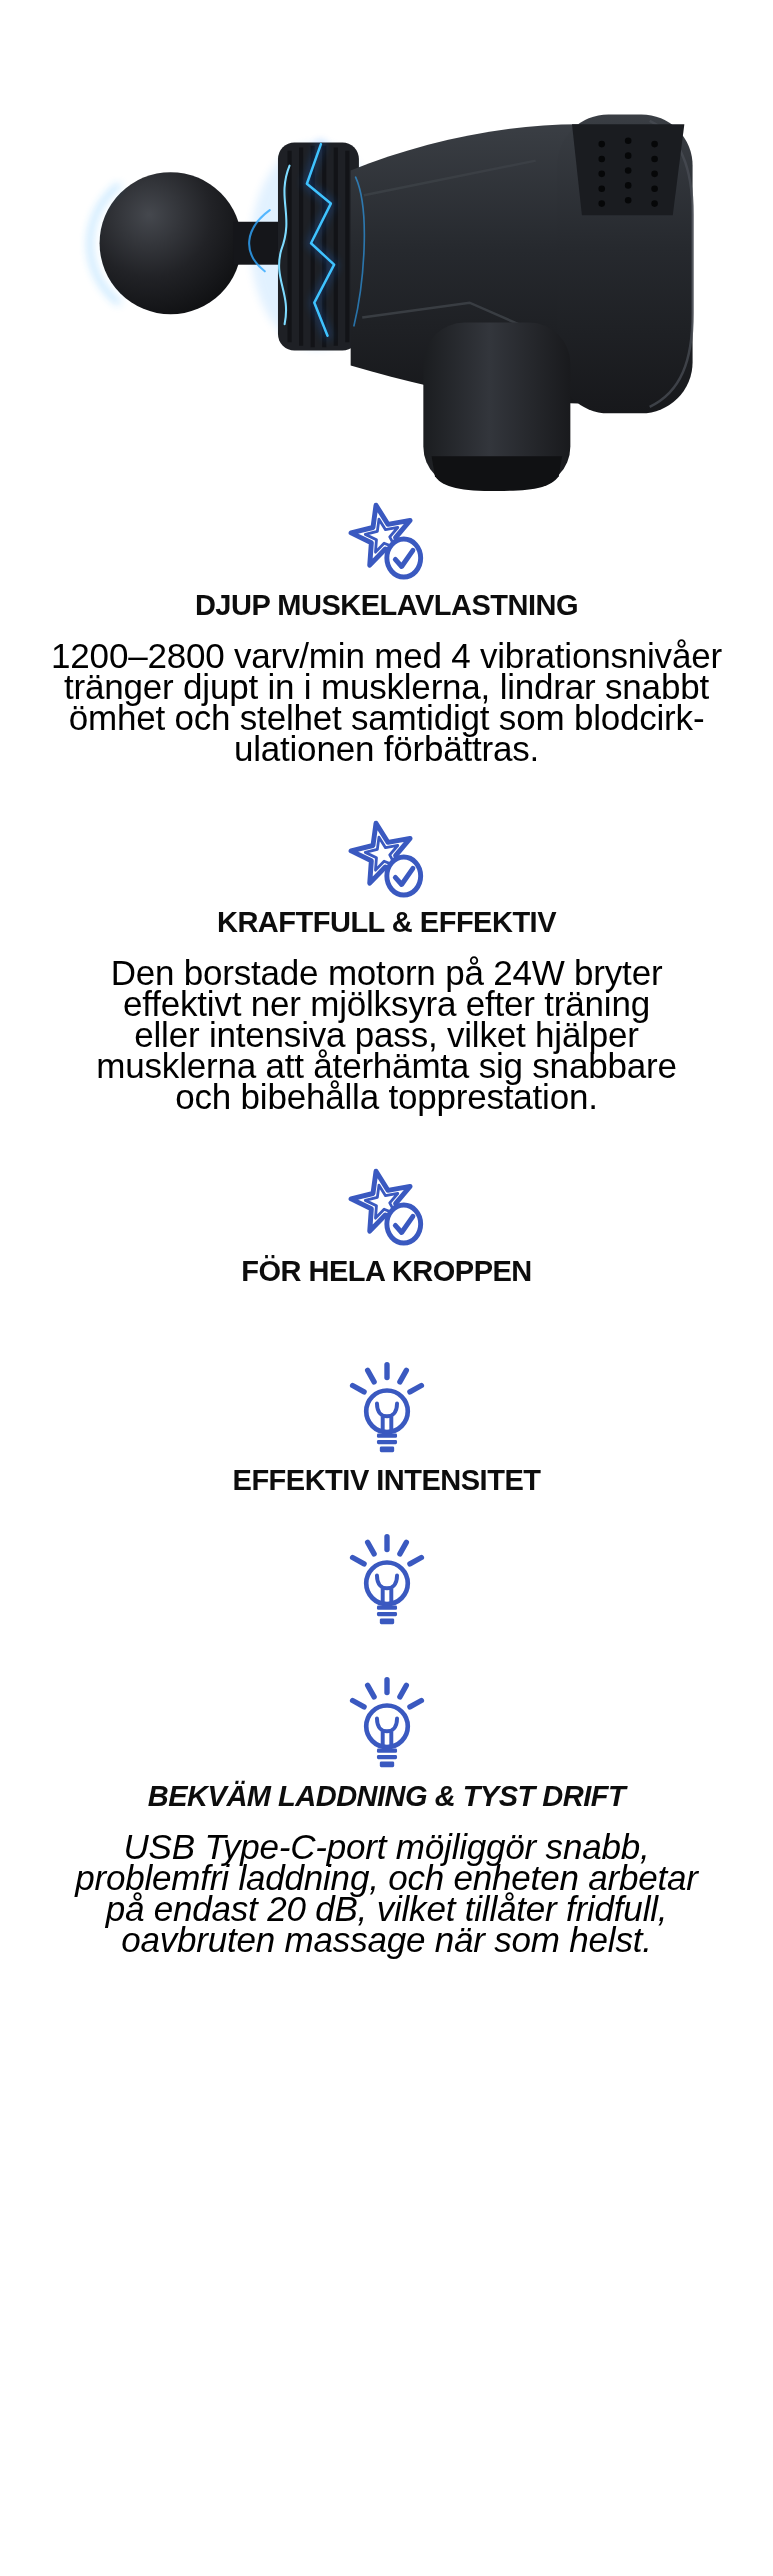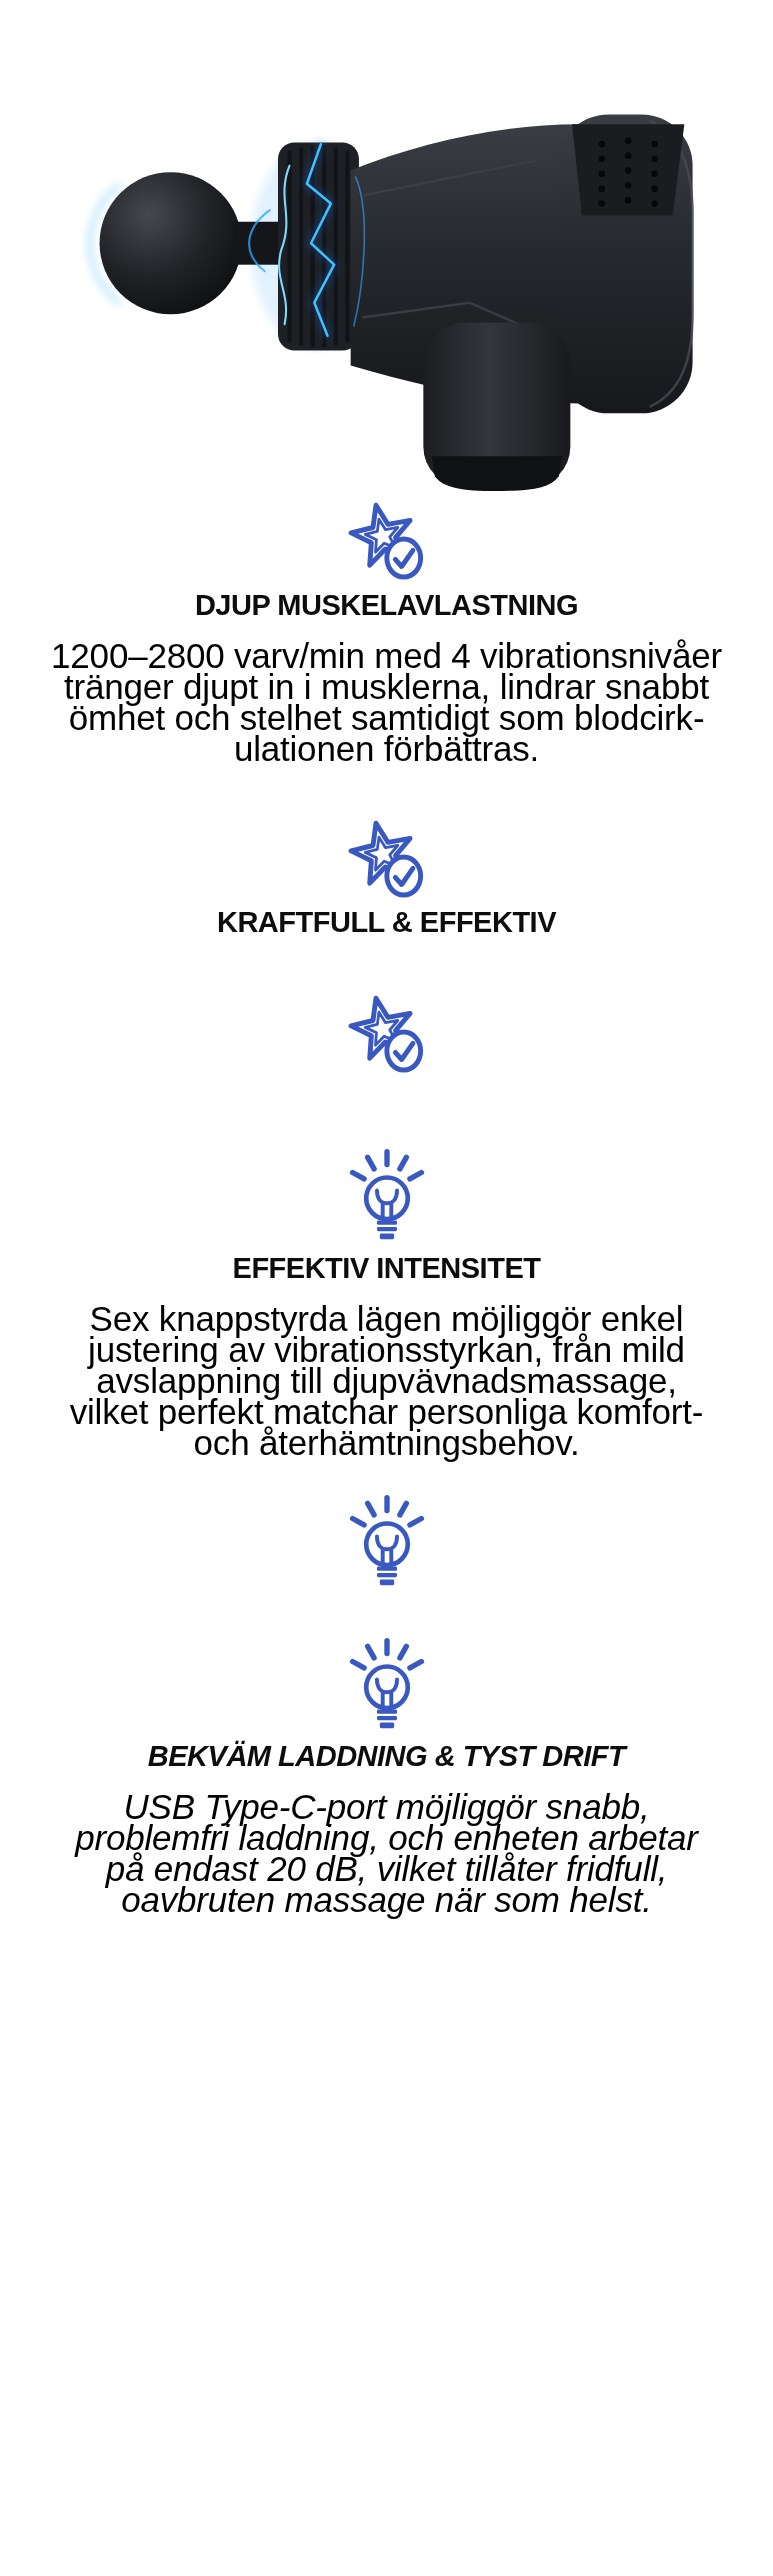--- a/index.html
+++ b/index.html
@@ -134,31 +134,37 @@
   <section class="feature">
     <span class="icon">
       <svg width="83" height="81" viewBox="0 0 115 115" fill="none">
         <path d="M42.6,6 L59.5,33.1 L91,27.5 L70.4,51.9 L85.4,80.1 L55.8,68.1 L33.7,91.1 L36,59.3 L7.2,45.3 L38.3,37.6 Z" stroke="currentColor" stroke-width="7" stroke-linejoin="round"></path>
         <path d="M46.8,25.8 L56.1,40.7 L73.5,37.6 L62.1,51 L70.4,66.6 L54.1,60 L41.9,72.6 L43.2,55.1 L27.4,47.4 L44.5,43.2 Z" stroke="currentColor" stroke-width="4" stroke-linejoin="round"></path>
         <ellipse cx="82" cy="81" rx="24" ry="27" fill="#ffffff" stroke="currentColor" stroke-width="7"></ellipse>
         <path d="M70,83 L79,93 L95,70" stroke="currentColor" stroke-width="7" stroke-linecap="round" stroke-linejoin="round"></path>
       </svg>
     </span>
     <h2>KRAFTFULL &amp; EFFEKTIV</h2>
+    <p>Den borstade motorn på 24W bryter
+effektivt ner mjölksyra efter träning
+eller intensiva pass, vilket hjälper
+musklerna att återhämta sig snabbare
+och bibehålla topprestation.</p>
   </section>
 
   <section class="feature">
     <span class="icon">
       <svg width="83" height="81" viewBox="0 0 115 115" fill="none">
         <path d="M42.6,6 L59.5,33.1 L91,27.5 L70.4,51.9 L85.4,80.1 L55.8,68.1 L33.7,91.1 L36,59.3 L7.2,45.3 L38.3,37.6 Z" stroke="currentColor" stroke-width="7" stroke-linejoin="round"></path>
         <path d="M46.8,25.8 L56.1,40.7 L73.5,37.6 L62.1,51 L70.4,66.6 L54.1,60 L41.9,72.6 L43.2,55.1 L27.4,47.4 L44.5,43.2 Z" stroke="currentColor" stroke-width="4" stroke-linejoin="round"></path>
         <ellipse cx="82" cy="81" rx="24" ry="27" fill="#ffffff" stroke="currentColor" stroke-width="7"></ellipse>
         <path d="M70,83 L79,93 L95,70" stroke="currentColor" stroke-width="7" stroke-linecap="round" stroke-linejoin="round"></path>
       </svg>
     </span>
+    <h2>FÖR HELA KROPPEN</h2>
   </section>
 
   <section class="feature f4">
     <span class="icon">
       <svg width="86" height="97" viewBox="0 0 120 135" fill="none">
         <g stroke="currentColor" stroke-width="7.5" stroke-linecap="round">
           <line x1="60" y1="5" x2="60" y2="23"></line>
           <line x1="33" y1="13" x2="42" y2="29"></line>
           <line x1="87" y1="13" x2="78" y2="29"></line>
           <line x1="12" y1="34" x2="28" y2="43"></line>
@@ -167,25 +173,20 @@
         <circle cx="60" cy="70" r="29" stroke="currentColor" stroke-width="6.5"></circle>
         <path d="M46,59 C46,72 53,77 60,77 C67,77 74,72 74,59" stroke="currentColor" stroke-width="5.5" stroke-linecap="round"></path>
         <line x1="54" y1="77" x2="54" y2="99" stroke="currentColor" stroke-width="5.5"></line>
         <line x1="66" y1="77" x2="66" y2="99" stroke="currentColor" stroke-width="5.5"></line>
         <rect x="46" y="101" width="28" height="6" rx="2" fill="currentColor"></rect>
         <rect x="46" y="110" width="28" height="6" rx="2" fill="currentColor"></rect>
         <rect x="50" y="119" width="20" height="8" rx="2" fill="currentColor"></rect>
       </svg>
     </span>
     <h2>EFFEKTIV INTENSITET</h2>
-    <p>Sex knappstyrda lägen möjliggör enkel
-justering av vibrationsstyrkan, från mild
-avslappning till djupvävnadsmassage,
-vilket perfekt matchar personliga komfort-
-och återhämtningsbehov.</p>
   </section>
 
   <section class="feature f5">
     <span class="icon">
       <svg width="86" height="97" viewBox="0 0 120 135" fill="none">
         <g stroke="currentColor" stroke-width="7.5" stroke-linecap="round">
           <line x1="60" y1="5" x2="60" y2="23"></line>
           <line x1="33" y1="13" x2="42" y2="29"></line>
           <line x1="87" y1="13" x2="78" y2="29"></line>
           <line x1="12" y1="34" x2="28" y2="43"></line>

